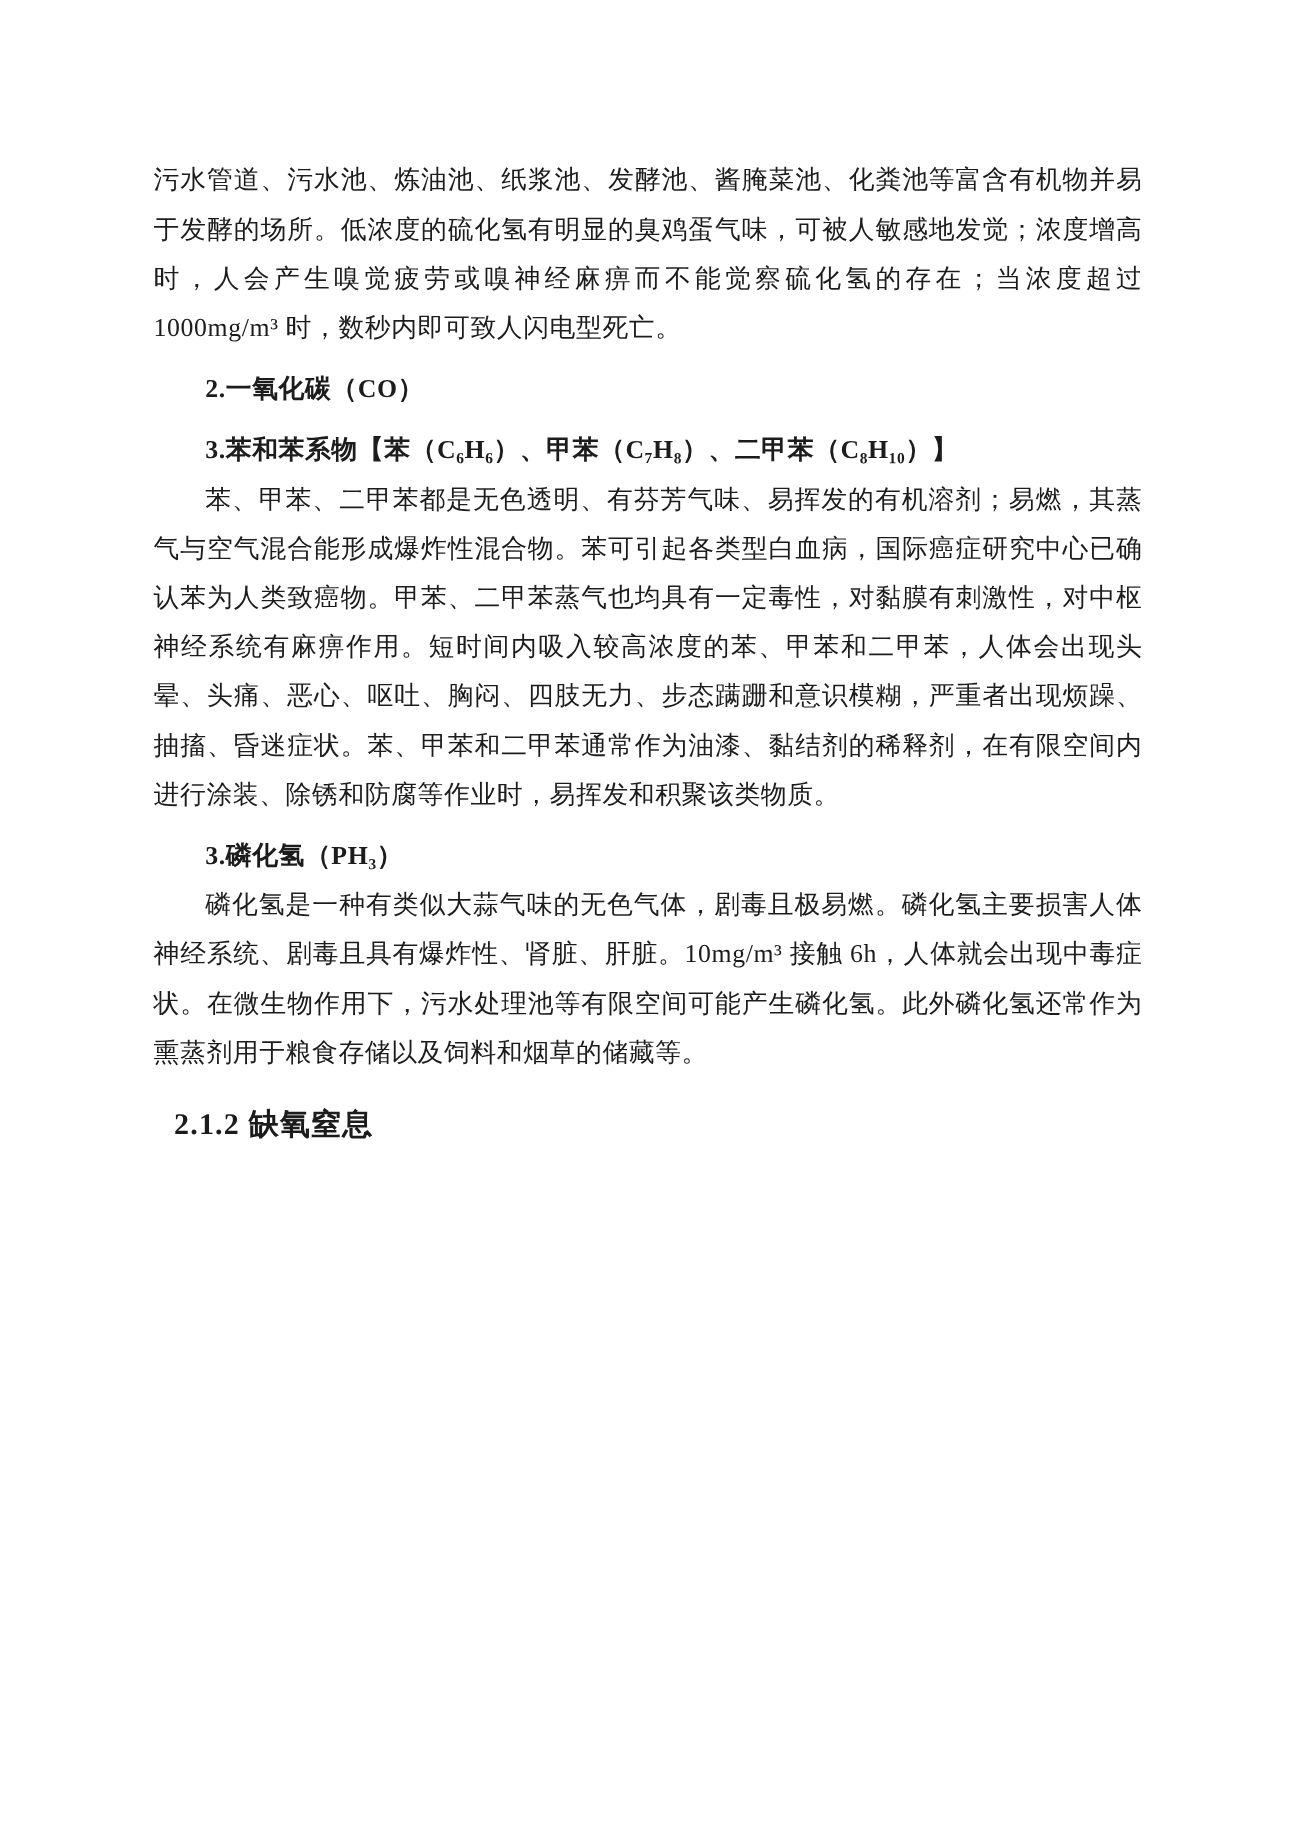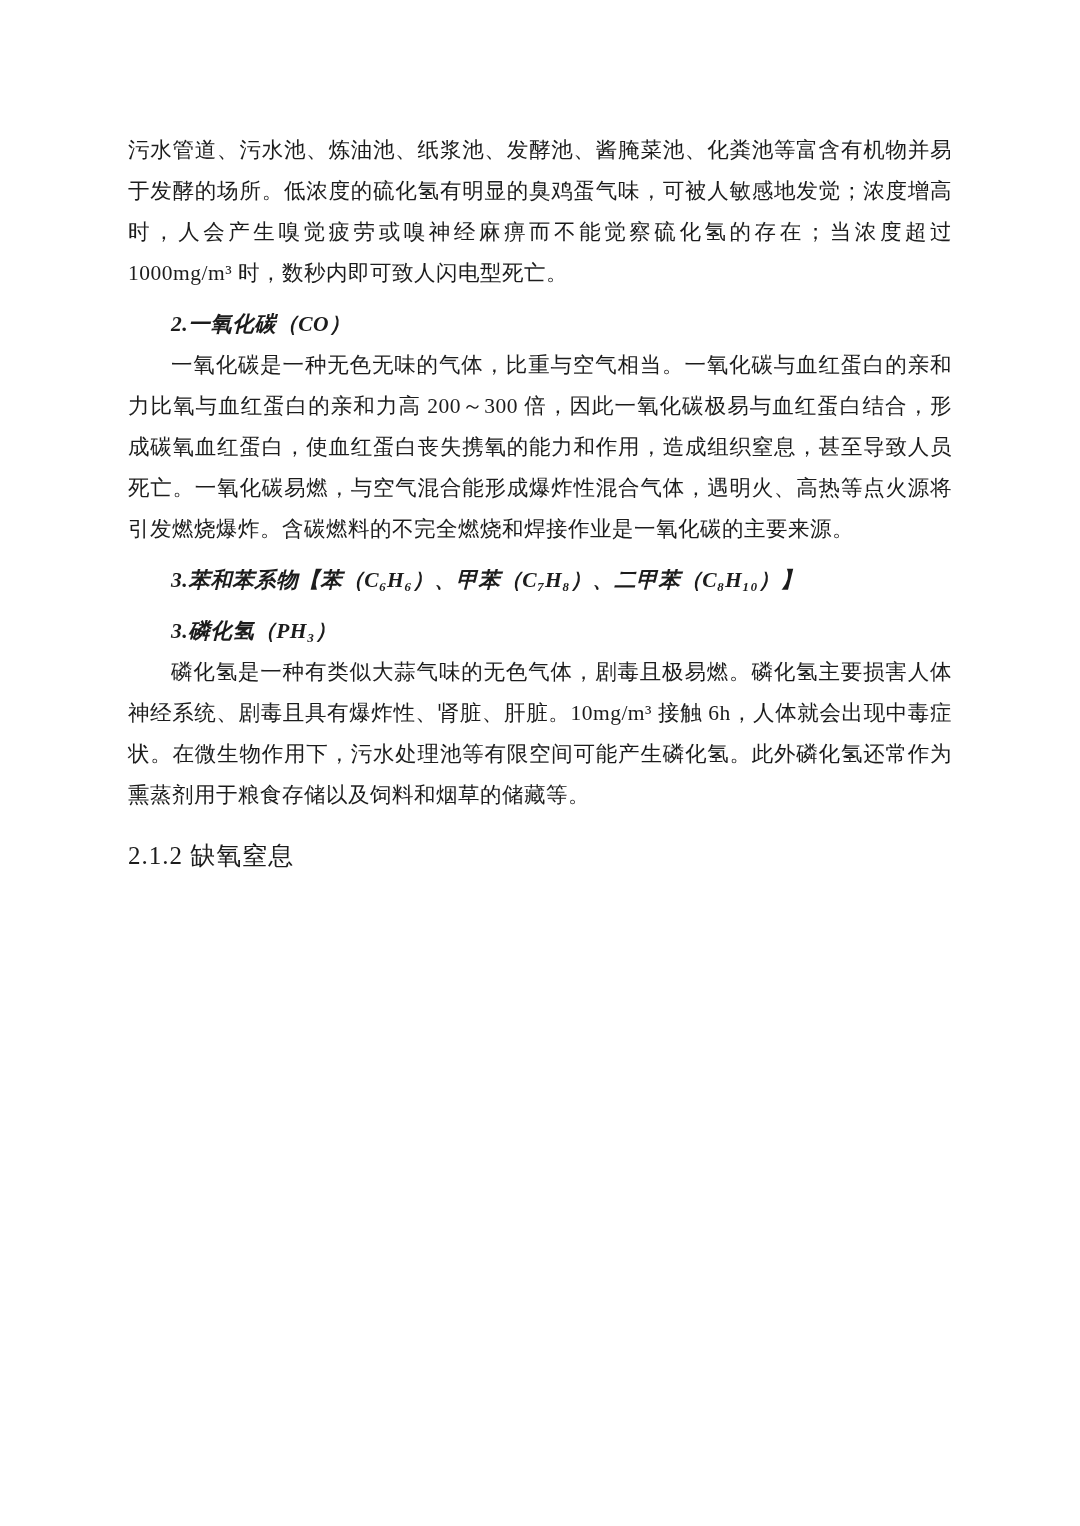--- a/index.html
+++ b/index.html
@@ -35,27 +35,26 @@
   p.body.noindent {
     text-indent: 0;
   }
   p.heading {
     margin: 10px 0 0 0;
     font-size: 21.5px;
     line-height: 41px;
     font-weight: bold;
     text-indent: 2em;
     letter-spacing: 0.5px;
-    font-style: italic;
   }
   h2.section-heading {
-    margin: 22px 0 0 0;
+    margin: 22px 0 0 17px;
     font-size: 25px;
     line-height: 36px;
-    font-weight: normal;
+    font-weight: bold;
     letter-spacing: 1px;
   }
   .page-number {
     position: absolute;
     left: 0;
     right: 0;
     top: 1424px;
     text-align: center;
     font-size: 20px;
     line-height: 24px;
@@ -64,24 +63,24 @@
 </head>
 <body>
 
 <div class="page">
   <div class="content">
 
     <p class="body noindent">污水管道、污水池、炼油池、纸浆池、发酵池、酱腌菜池、化粪池等富含有机物并易于发酵的场所。低浓度的硫化氢有明显的臭鸡蛋气味，可被人敏感地发觉；浓度增高时，人会产生嗅觉疲劳或嗅神经麻痹而不能觉察硫化氢的存在；当浓度超过 1000mg/m³ 时，数秒内即可致人闪电型死亡。</p>
 
     <p class="heading">2.一氧化碳（CO）</p>
 
-    <p class="body">一氧化碳是一种无色无味的气体，比重与空气相当。一氧化碳与血红蛋白的亲和力比氧与血红蛋白的亲和力高 200～300 倍，因此一氧化碳极易与血红蛋白结合，形成碳氧血红蛋白，使血红蛋白丧失携氧的能力和作用，造成组织窒息，甚至导致人员死亡。一氧化碳易燃，与空气混合能形成爆炸性混合气体，遇明火、高热等点火源将引发燃烧爆炸。含碳燃料的不完全燃烧和焊接作业是一氧化碳的主要来源。</p>
 
     <p class="heading">3.苯和苯系物【苯（C₆H₆）、甲苯（C₇H₈）、二甲苯（C₈H₁₀）】</p>
 
+    <p class="body">苯、甲苯、二甲苯都是无色透明、有芬芳气味、易挥发的有机溶剂；易燃，其蒸气与空气混合能形成爆炸性混合物。苯可引起各类型白血病，国际癌症研究中心已确认苯为人类致癌物。甲苯、二甲苯蒸气也均具有一定毒性，对黏膜有刺激性，对中枢神经系统有麻痹作用。短时间内吸入较高浓度的苯、甲苯和二甲苯，人体会出现头晕、头痛、恶心、呕吐、胸闷、四肢无力、步态蹒跚和意识模糊，严重者出现烦躁、抽搐、昏迷症状。苯、甲苯和二甲苯通常作为油漆、黏结剂的稀释剂，在有限空间内进行涂装、除锈和防腐等作业时，易挥发和积聚该类物质。</p>
 
 
 
     <p class="heading">3.磷化氢（PH₃）</p>
 
     <p class="body">磷化氢是一种有类似大蒜气味的无色气体，剧毒且极易燃。磷化氢主要损害人体神经系统、剧毒且具有爆炸性、肾脏、肝脏。10mg/m³ 接触 6h，人体就会出现中毒症状。在微生物作用下，污水处理池等有限空间可能产生磷化氢。此外磷化氢还常作为熏蒸剂用于粮食存储以及饲料和烟草的储藏等。</p>
 
     <h2 class="section-heading">2.1.2 缺氧窒息</h2>
 
   </div>

